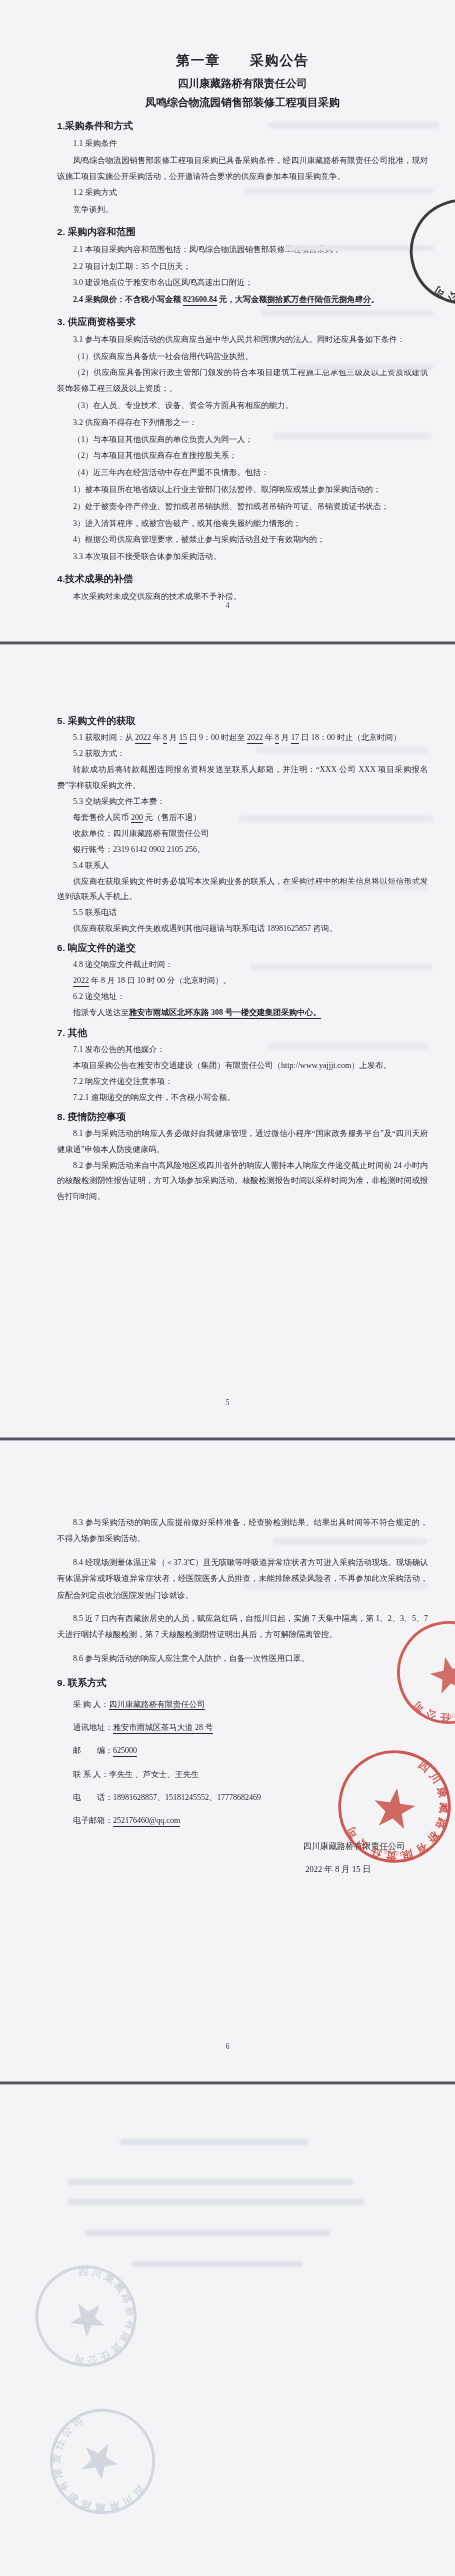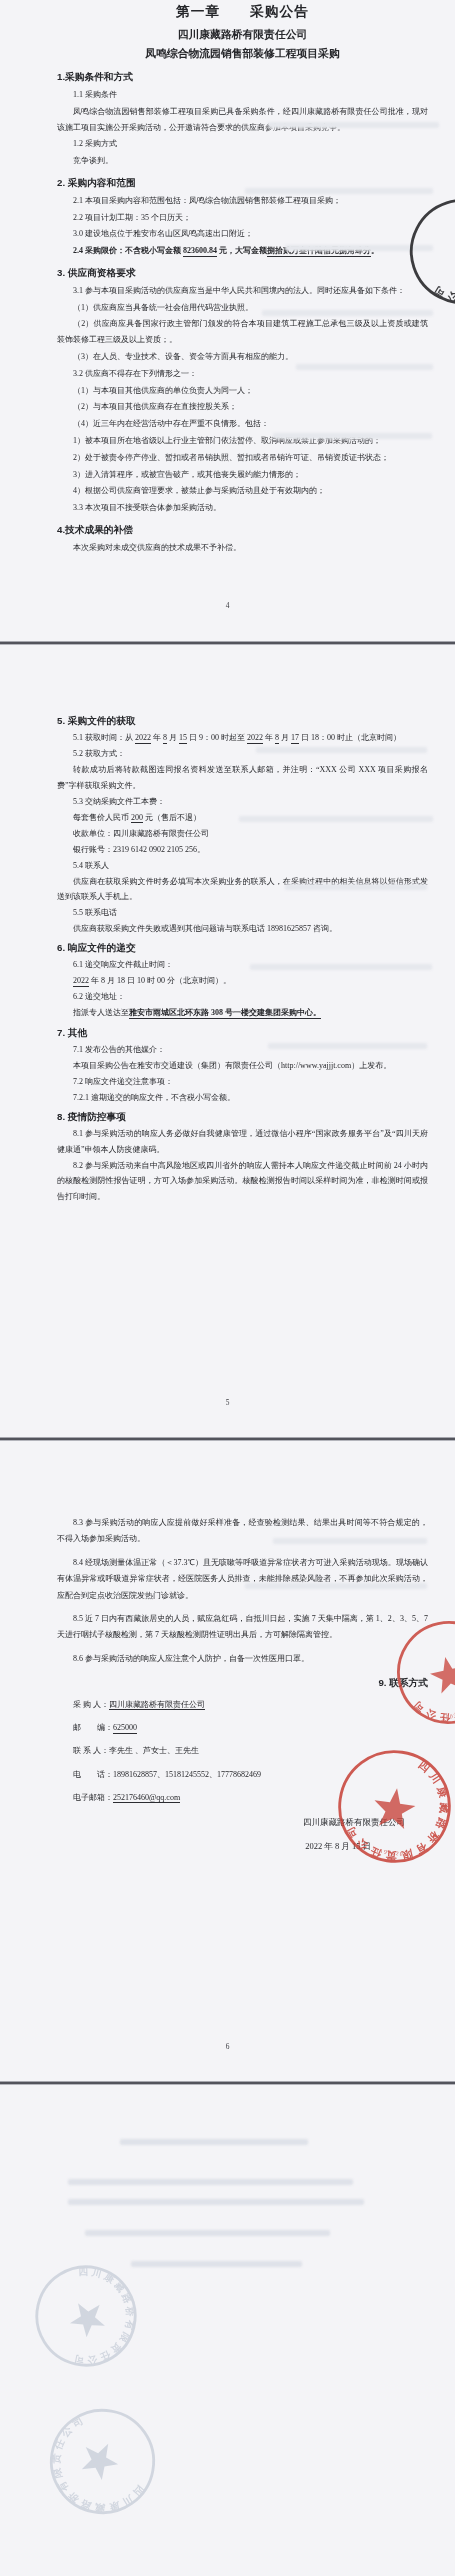--- a/index.html
+++ b/index.html
@@ -1,34 +1,34 @@
 <!DOCTYPE html>
 <html style="font-size:9px"><head>
 <meta charset="utf-8">
 <style>
   html,body{margin:0;padding:0;background:#d7d8dd;}
   .canvas{position:relative;width:455px;height:2576px;margin:0 auto;background:#ececf0;
           font-family:"Liberation Serif",serif;color:#26272b;overflow:hidden;}
   .sheet{position:relative;width:455px;background:#f4f4f7;overflow:hidden;}
   .page-gap{height:4px;background:#53545c;border-top:0.6px solid #a6a7ae;border-bottom:0.6px solid #b4b5bc;box-sizing:border-box;}
   .content{padding-left:57px;padding-right:27px;}
-  .p1c{}
+  .p1c{padding-top:49px;}
   .p2c{padding-top:64px;}
   .p3c{padding-top:67px;}
   .blk{margin:0;}
   .t1{text-align:center;font-family:"Liberation Sans",sans-serif;font-weight:bold;font-size:13.7px;
       line-height:23px;letter-spacing:1.1px;margin-bottom:2.3px;}
   .t2{text-align:center;font-weight:bold;font-size:10.8px;line-height:19px;}
   .h{font-family:"Liberation Sans",sans-serif;font-weight:bold;font-size:9.7px;line-height:13.7px;margin:6.8px 0 3.4px 0;}
   .h:first-child{margin-top:0;}
   .p{font-size:8px;line-height:15.7px;text-indent:2em;text-align:justify;margin:1.1px 0;}
   .pg2 .p{line-height:15.4px;margin:0.6px 0;}
   .pg2 .h{margin:5.1px 0 2.3px 0;}
   .pg3 .p{line-height:16.5px;margin:6.8px 0;}
-  .pg3 .h{margin:9px 0 4.6px 0;text-align:right;}
+  .pg3 .h{margin:9px 0 4.6px 0;}
   .r{text-align:right;font-size:8.5px;line-height:17px;margin:8px 23px 0 0;}
   .r2{text-align:right;font-size:8.5px;line-height:17px;margin:6.8px 57px 0 0;}
   .u{border-bottom:0.7px solid #2c2d32;padding-bottom:0.6px;}
   .b{font-weight:bold;}
   .pagenum{position:absolute;left:0;width:100%;text-align:center;font-size:7.4px;color:#3a3b40;}
   .pn1{bottom:31px;}.pn2{bottom:30px;}.pn3{bottom:30px;}
   .seal{position:absolute;pointer-events:none;}
   .ghost{position:absolute;background:#e6e8ed;filter:blur(1.1px);border-radius:1.7px;}
   .g4{background:#dfe2e9;}
   .ghoststamp{position:absolute;filter:blur(0.6px);opacity:.55;}
@@ -107,21 +107,21 @@
         <p class="blk p"><span>转款成功后将转款截图连同报名资料发送至联系人邮箱，并注明：“XXX 公司 XXX 项目采购报名费”字样获取采购文件。</span></p>
         <p class="blk p"><span>5.3 交纳采购文件工本费：</span></p>
         <p class="blk p"><span>每套售价人民币 </span><span class="u">200</span><span> 元（售后不退）</span></p>
         <p class="blk p"><span>收款单位：四川康藏路桥有限责任公司</span></p>
         <p class="blk p"><span>银行账号：2319 6142 0902 2105 256。</span></p>
         <p class="blk p"><span>5.4 联系人</span></p>
         <p class="blk p"><span>供应商在获取采购文件时务必填写本次采购业务的联系人，在采购过程中的相关信息将以短信形式发送到该联系人手机上。</span></p>
         <p class="blk p"><span>5.5 联系电话</span></p>
         <p class="blk p"><span>供应商获取采购文件失败或遇到其他问题请与联系电话 18981625857 咨询。</span></p>
         <p class="blk h"><span>6. 响应文件的递交</span></p>
-        <p class="blk p"><span>6.1 递交响应文件截止时间：</span></p>
+        <p class="blk p"><span>4.8 递交响应文件截止时间：</span></p>
         <p class="blk p"><span class="u">2022</span><span> 年 8 月 18 日 10 时 00 分（北京时间）。</span></p>
         <p class="blk p"><span>6.2 递交地址：</span></p>
         <p class="blk p"><span>指派专人送达至</span><span class="u b">雅安市雨城区北环东路 308 号一楼交建集团采购中心。</span></p>
         <p class="blk h"><span>7. 其他</span></p>
         <p class="blk p"><span>7.1 发布公告的其他媒介：</span></p>
         <p class="blk p"><span>本项目采购公告在雅安市交通建设（集团）有限责任公司（http://www.yajjjt.com）上发布。</span></p>
         <p class="blk p"><span>7.2 响应文件递交注意事项：</span></p>
         <p class="blk p"><span>7.2.1 逾期递交的响应文件，不含税小写金额。</span></p>
         <p class="blk h"><span>8. 疫情防控事项</span></p>
         <p class="blk p"><span>8.1 参与采购活动的响应人务必做好自我健康管理，通过微信小程序“国家政务服务平台”及“四川天府健康通”申领本人防疫健康码。</span></p>
@@ -137,20 +137,21 @@
     <div class="ghost" style="left:273px;top:97px;width:154px;height:5.7px"></div>
     <div class="ghost" style="left:245px;top:142px;width:182px;height:5.7px"></div>
 
     <div class="content p3c">
         <p class="blk p"><span>8.3 参与采购活动的响应人应提前做好采样准备，经查验检测结果、结果出具时间等不符合规定的，不得入场参加采购活动。</span></p>
         <p class="blk p"><span>8.4 经现场测量体温正常（＜37.3℃）且无咳嗽等呼吸道异常症状者方可进入采购活动现场。现场确认有体温异常或呼吸道异常症状者，经医院医务人员排查，未能排除感染风险者，不再参加此次采购活动，应配合到定点收治医院发热门诊就诊。</span></p>
         <p class="blk p"><span>8.5 近 7 日内有西藏旅居史的人员，赋应急红码，自抵川日起，实施 7 天集中隔离，第 1、2、3、5、7 天进行咽拭子核酸检测，第 7 天核酸检测阴性证明出具后，方可解除隔离管控。</span></p>
         <p class="blk p"><span>8.6 参与采购活动的响应人应注意个人防护，自备一次性医用口罩。</span></p>
         <p class="blk h"><span>9. 联系方式</span></p>
         <p class="blk p"><span>采 购 人：</span><span class="u">四川康藏路桥有限责任公司</span></p>
+        <p class="blk p"><span>通讯地址：</span><span class="u">雅安市雨城区茶马大道 28 号</span></p>
         <p class="blk p"><span>邮　　编：</span><span class="u">625000</span></p>
         <p class="blk p"><span>联 系 人：李先生 、芦女士、王先生</span></p>
         <p class="blk p"><span>电　　话：18981628857、15181245552、17778682469</span></p>
         <p class="blk p"><span>电子邮箱：</span><span class="u">252176460@qq.com</span></p>
         <p class="blk r"><span>四川康藏路桥有限责任公司</span></p>
         <p class="blk r2"><span>2022 年 8 月 15 日</span></p>
       </div>
 
     <svg class="seal" style="left:386px;top:169px" width="125" height="125" viewBox="0 0 220 220">
       <g opacity="0.8" transform="rotate(-12 110 110)">

